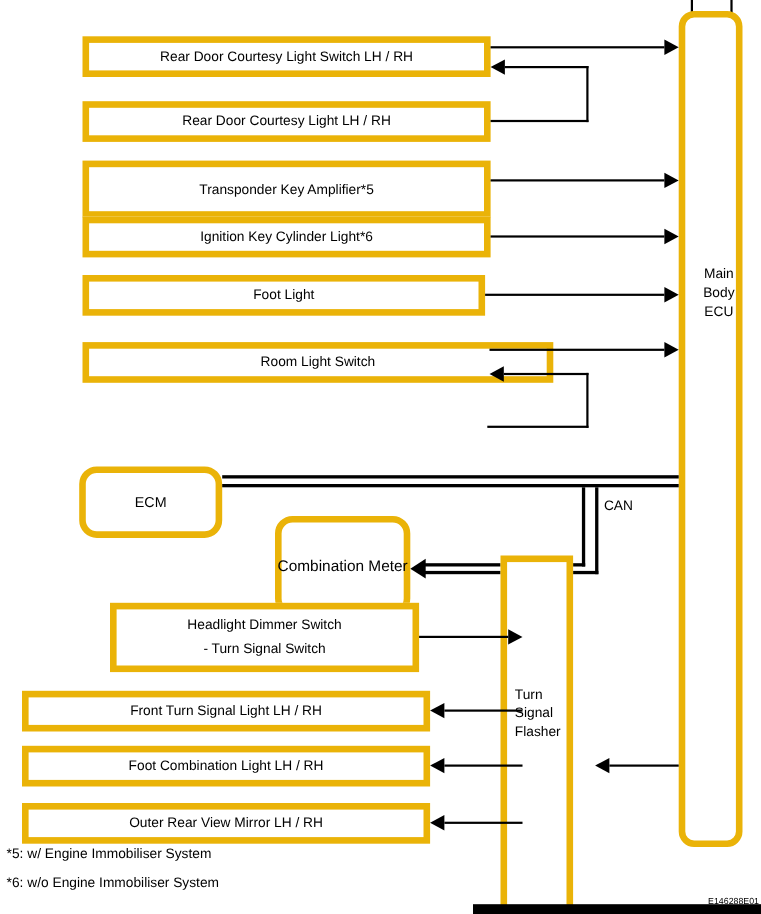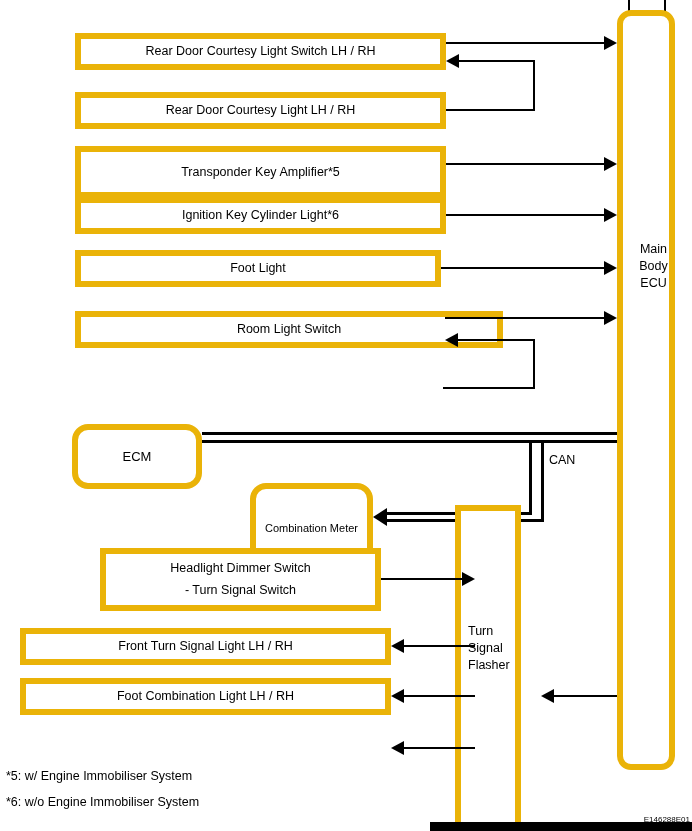--- a/index.html
+++ b/index.html
@@ -53,21 +53,21 @@
   <div class="box" style="left:75px;top:250px;width:366px;height:37px">
     <span class="lbl">Foot Light</span>
   </div>
   <div class="box" style="left:75px;top:311px;width:428px;height:37px">
     <span class="lbl">Room Light Switch</span>
   </div>
 
   <div class="box round" style="left:72px;top:424px;width:130px;height:65px;font-size:13px">
     <span class="lbl">ECM</span>
   </div>
-  <div class="box round" style="left:250px;top:483px;width:123px;height:91px;font-size:11px">
+  <div class="box round" style="left:250px;top:469px;width:123px;height:91px;font-size:14px">
     <span style="white-space:nowrap">Combination Meter</span>
   </div>
 
   <div class="hl" style="left:202px;top:432px;width:415px;height:3px"></div>
   <div class="hl" style="left:202px;top:440px;width:415px;height:3px"></div>
   <div class="vl" style="left:529px;top:443px;height:72px;width:3px"></div>
   <div class="vl" style="left:541px;top:443px;height:79px;width:3px"></div>
   <div class="hl" style="left:386px;top:512px;width:146px;height:3px"></div>
   <div class="hl" style="left:386px;top:519px;width:158px;height:3px"></div>
   <div class="arr l" style="left:373px;top:508px;border-top-width:9px;border-bottom-width:9px;border-right-width:14px"></div>
@@ -108,20 +108,23 @@
     <span>Headlight Dimmer Switch</span>
     <span>- Turn Signal Switch</span>
   </div>
 
   <div class="box" style="left:20px;top:628px;width:371px;height:37px">
     <span class="lbl">Front Turn Signal Light LH / RH</span>
   </div>
   <div class="box" style="left:20px;top:678px;width:371px;height:37px">
     <span class="lbl">Foot Combination Light LH / RH</span>
   </div>
+  <div class="box" style="left:20px;top:730px;width:371px;height:37px">
+    <span class="lbl">Outer Rear View Mirror LH / RH</span>
+  </div>
 
   <div class="hl" style="left:381px;top:578px;width:81px"></div>
   <div class="arr r" style="left:462px;top:572px"></div>
 
   <div class="arr l" style="left:391px;top:639px"></div>
   <div class="hl" style="left:404px;top:645px;width:71px"></div>
 
   <div class="arr l" style="left:391px;top:689px"></div>
   <div class="hl" style="left:404px;top:695px;width:71px"></div>
 

